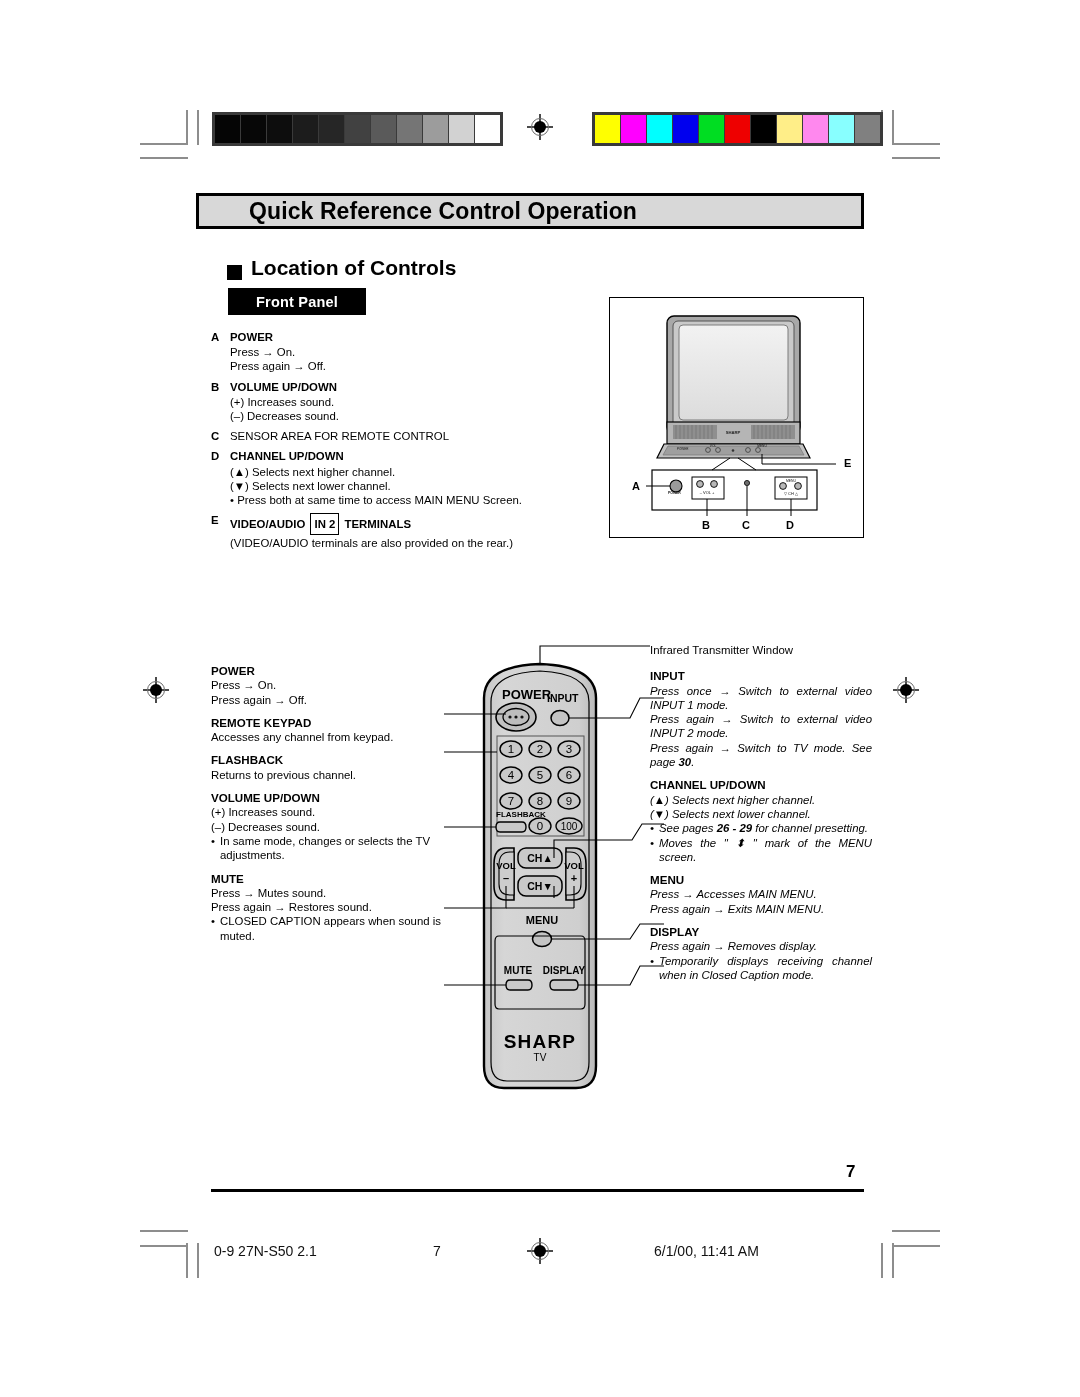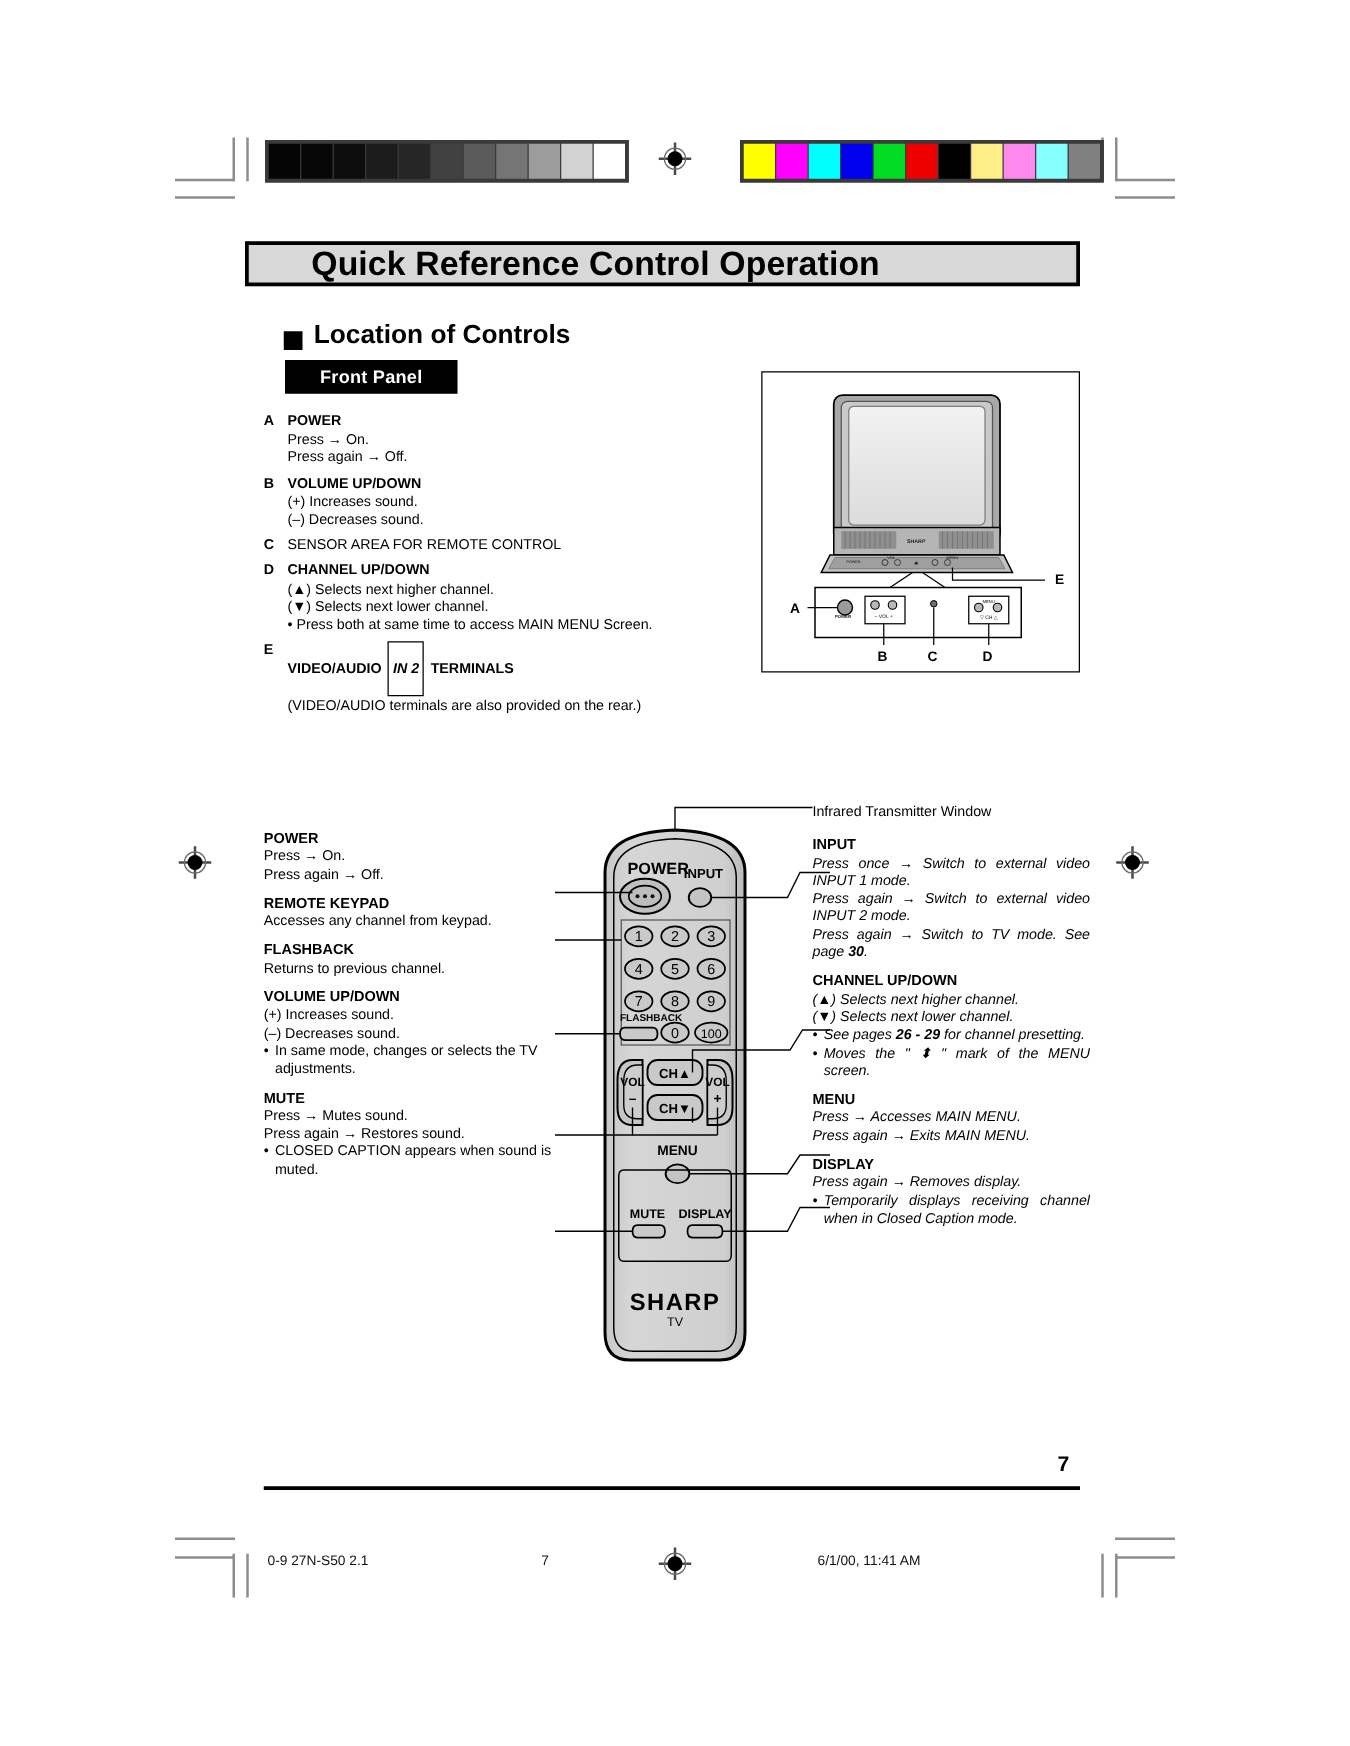--- a/index.html
+++ b/index.html
@@ -25,21 +25,21 @@
   .calbar{position:absolute;display:flex;border:2px solid #3a3a3a;background:#3a3a3a;padding:1px;box-sizing:border-box;}
   .calbar i{display:block;width:25px;height:28px;margin-right:1px;}
   .calbar i:last-child{margin-right:0;}
 
   
   .titlebar{
     position:absolute;left:196px;top:193px;width:668px;height:36px;
     background:#d8d8d8;border:3px solid #000;box-sizing:border-box;
     display:flex;align-items:center;
   }
-  .titlebar .t{font-size:27px;font-weight:bold;margin-left:50px;letter-spacing:.1px;}
+  .titlebar .t{font-size:23px;font-weight:bold;margin-left:50px;letter-spacing:.1px;}
 
   
   .sect{position:absolute;left:227px;top:256px;display:flex;align-items:flex-end;}
   .sect .sq{width:15px;height:15px;background:#000;margin-right:9px;}
   .sect .lbl{font-size:21px;font-weight:bold;}
 
   
   .banner{
     position:absolute;background:#000;color:#fff;
     font-size:14.5px;font-weight:bold;
@@ -48,21 +48,21 @@
   }
 
   
   .fp{position:absolute;left:211px;top:330px;width:380px;font-size:11.4px;line-height:14.2px;}
   .fp .row{display:flex;margin-bottom:1px;}
   .fp .ltr{width:19px;font-weight:bold;flex:none;}
   .fp .hd{font-weight:bold;}
   .fp .hdplain{font-weight:normal;}
   .fp .body{margin-left:19px;}
   .fp .grp{margin-bottom:6px;}
-  .boxin{border:1.3px solid #000;padding:15px 3px;font-weight:bold;margin:0 2px;display:inline-block;line-height:12px;font-style:italic;}
+  .boxin{border:1.3px solid #000;padding:4px 3px;font-weight:bold;margin:0 2px;display:inline-block;line-height:12px;}
 
   
   .tvbox{position:absolute;left:609px;top:297px;width:255px;height:241px;border:1.5px solid #000;background:#fff;box-sizing:border-box;}
 
   
   .col{position:absolute;font-size:11.4px;line-height:14.3px;}
   .colL{left:211px;top:664px;width:238px;}
   .colR{left:650px;top:643px;width:222px;}
   .blk{margin-bottom:9px;}
   .blk .h{font-weight:bold;font-size:11.6px;}
@@ -70,21 +70,21 @@
   .bul{display:flex;}
   .bul .b{width:9px;flex:none;}
   .just{text-align:justify;font-style:italic;}
   b.pg{font-weight:bold;}
 
   
   .pageno{position:absolute;left:846px;top:1162px;font-size:17px;font-weight:bold;}
   .rule{position:absolute;background:#000;}
 
   
-  .footer{position:absolute;font-size:11px;color:#111;}
+  .footer{position:absolute;font-size:14px;color:#111;}
 </style>
 </head>
 <body>
 
 <div class="page">
 
   <div class="crop" style="left:140px;top:143px;width:48px;height:2px;"></div>
   <div class="crop" style="left:186px;top:110px;width:2px;height:35px;"></div>
   <div class="crop" style="left:140px;top:157px;width:48px;height:2px;"></div>
   <div class="crop" style="left:197px;top:110px;width:2px;height:35px;"></div>

